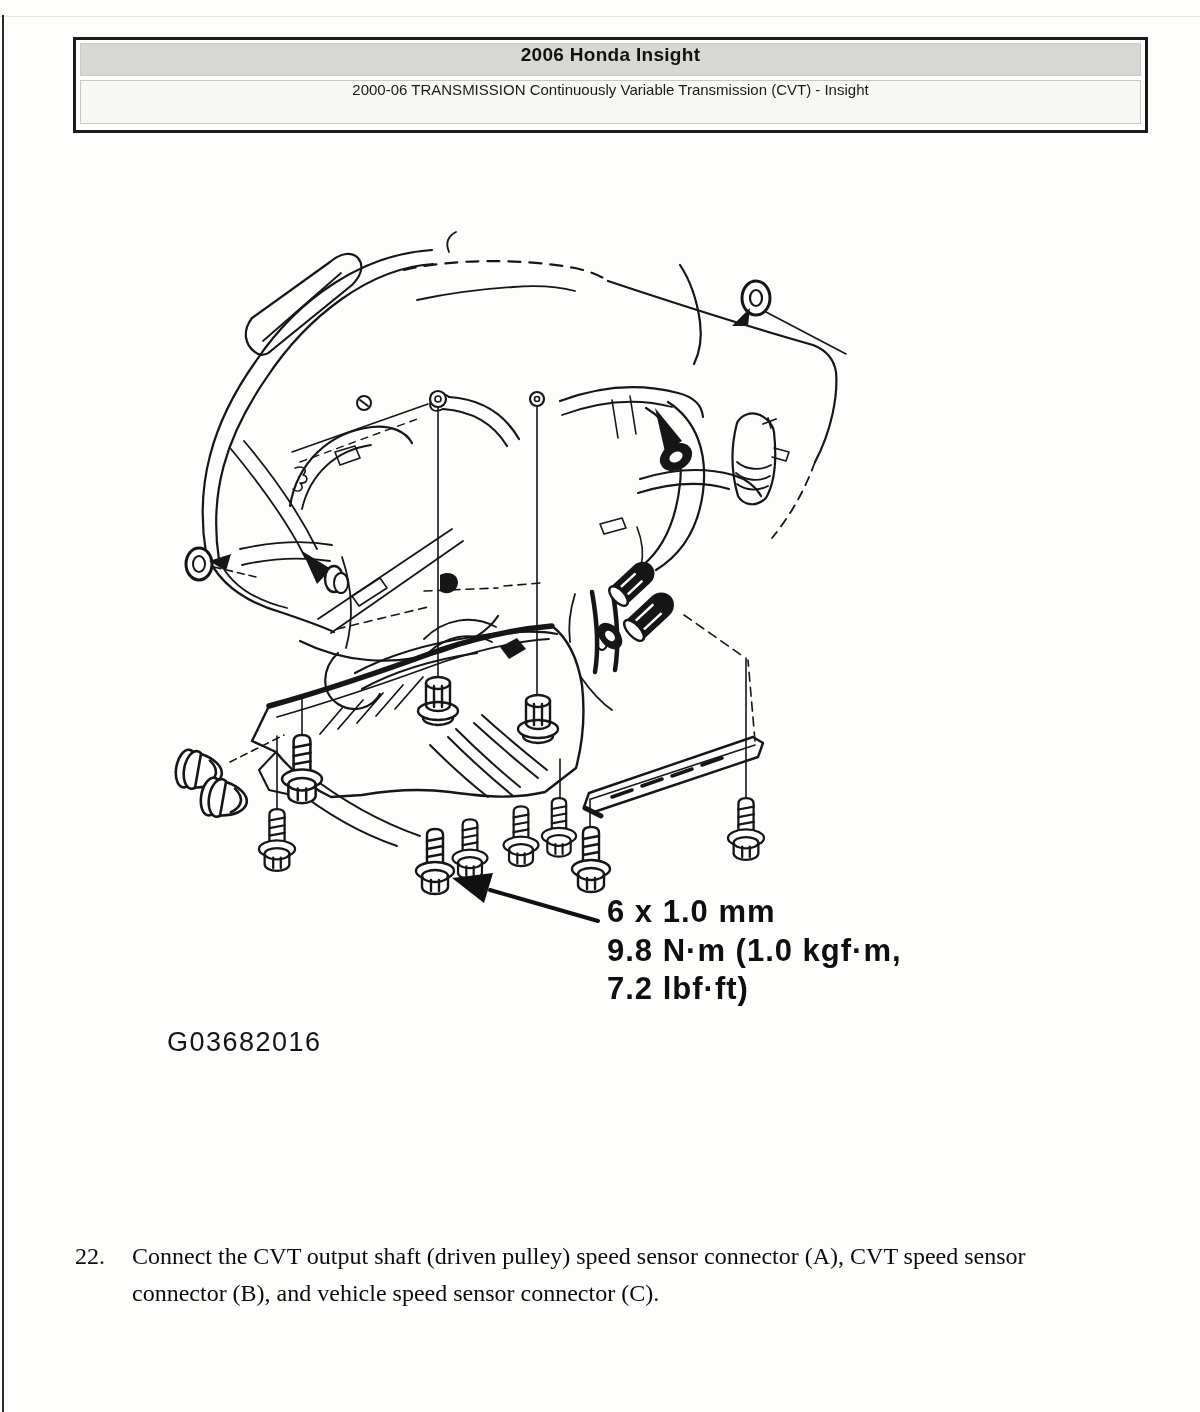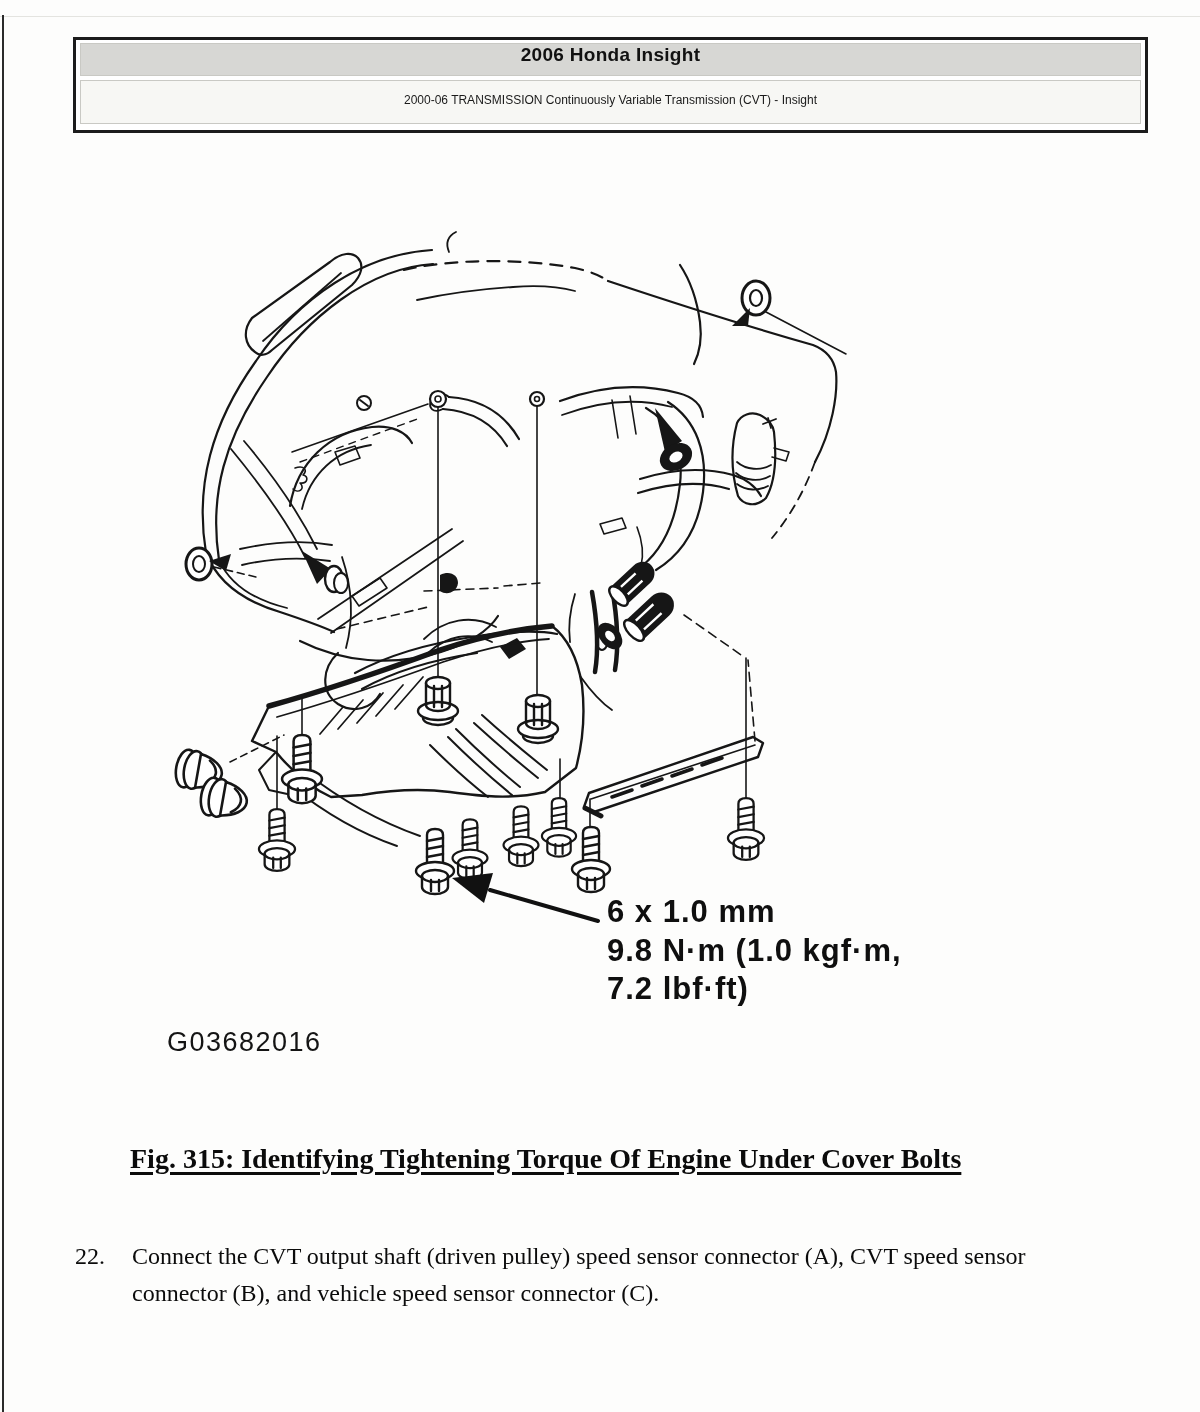--- a/index.html
+++ b/index.html
@@ -16,21 +16,21 @@
     border:3px solid #1c1c1c;background:#ffffff;padding:3px 4px;
     box-sizing:content-box;
   }
   .header-row{
     width:100%;box-sizing:border-box;border:1px solid #c9c9c4;
     display:flex;align-items:flex-start;justify-content:center;
   }
   .header-title{height:33px;background:#d7d7d4;margin-bottom:4px;}
   .header-title span{font-size:19px;font-weight:bold;letter-spacing:.3px;color:#111;}
   .header-subtitle{height:44px;background:#f7f7f4;}
-  .header-subtitle span{font-size:12px;color:#1a1a1a;margin-top:12px;}
+  .header-subtitle span{font-size:15px;color:#1a1a1a;}
 
   .diagram-svg{position:absolute;left:0;top:0;width:1200px;height:1412px;}
 
   .torque-text{font-family:"Liberation Sans",sans-serif;font-weight:bold;font-size:31px;
     letter-spacing:1px;fill:#0f0f0f;}
   .gcode-text{font-family:"Liberation Sans",sans-serif;font-size:27px;letter-spacing:1.5px;fill:#141414;}
 
   .fig-caption{
     position:absolute;left:130px;top:1142px;width:965px;
     font-family:"Liberation Serif",serif;font-weight:bold;font-size:28px;
@@ -240,19 +240,18 @@
     <path d="M452,878 L493,873 L484,903 Z" fill="#111"></path>
     <text class="torque-text" x="607" y="922">6 x 1.0 mm</text>
     <text class="torque-text" x="607" y="961">9.8 N·m (1.0 kgf·m,</text>
     <text class="torque-text" x="607" y="999">7.2 lbf·ft)</text>
   </g>
 
   <text class="gcode-text" x="167" y="1051">G03682016</text>
 </svg>
 
 <div class="fig-caption">
-  <div><span class="u">Fig. 315: Identifying Tightening Torque Of Engine Under Cover Bolts</span></div>
 </div>
 
 <div class="step-row">
   <div class="step-num">22.</div>
   <div class="step-text">Connect the CVT output shaft (driven pulley) speed sensor connector (A), CVT speed sensor connector (B), and vehicle speed sensor connector (C).</div>
 </div>
 
 </body></html>

